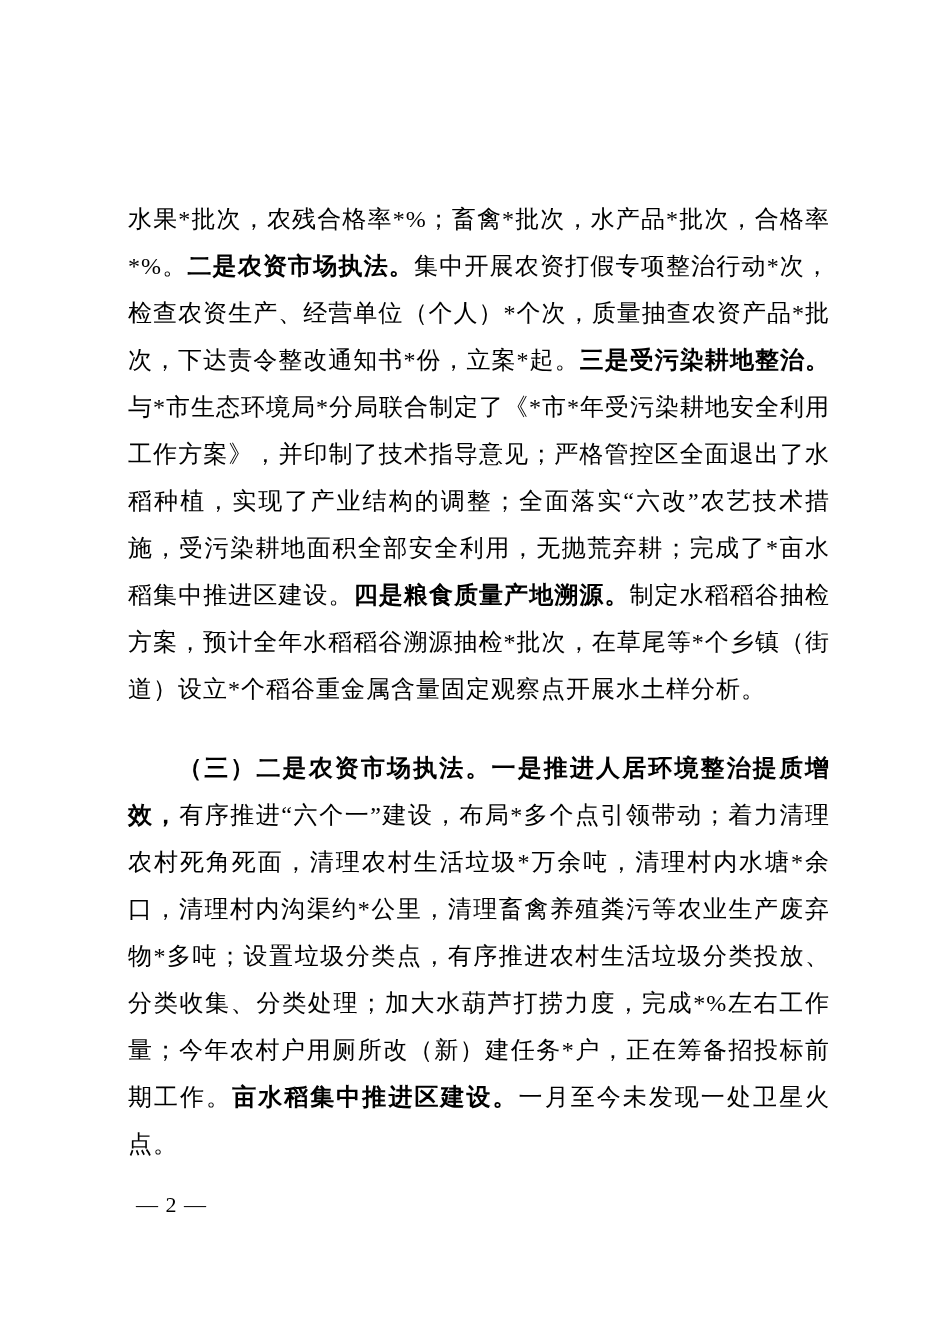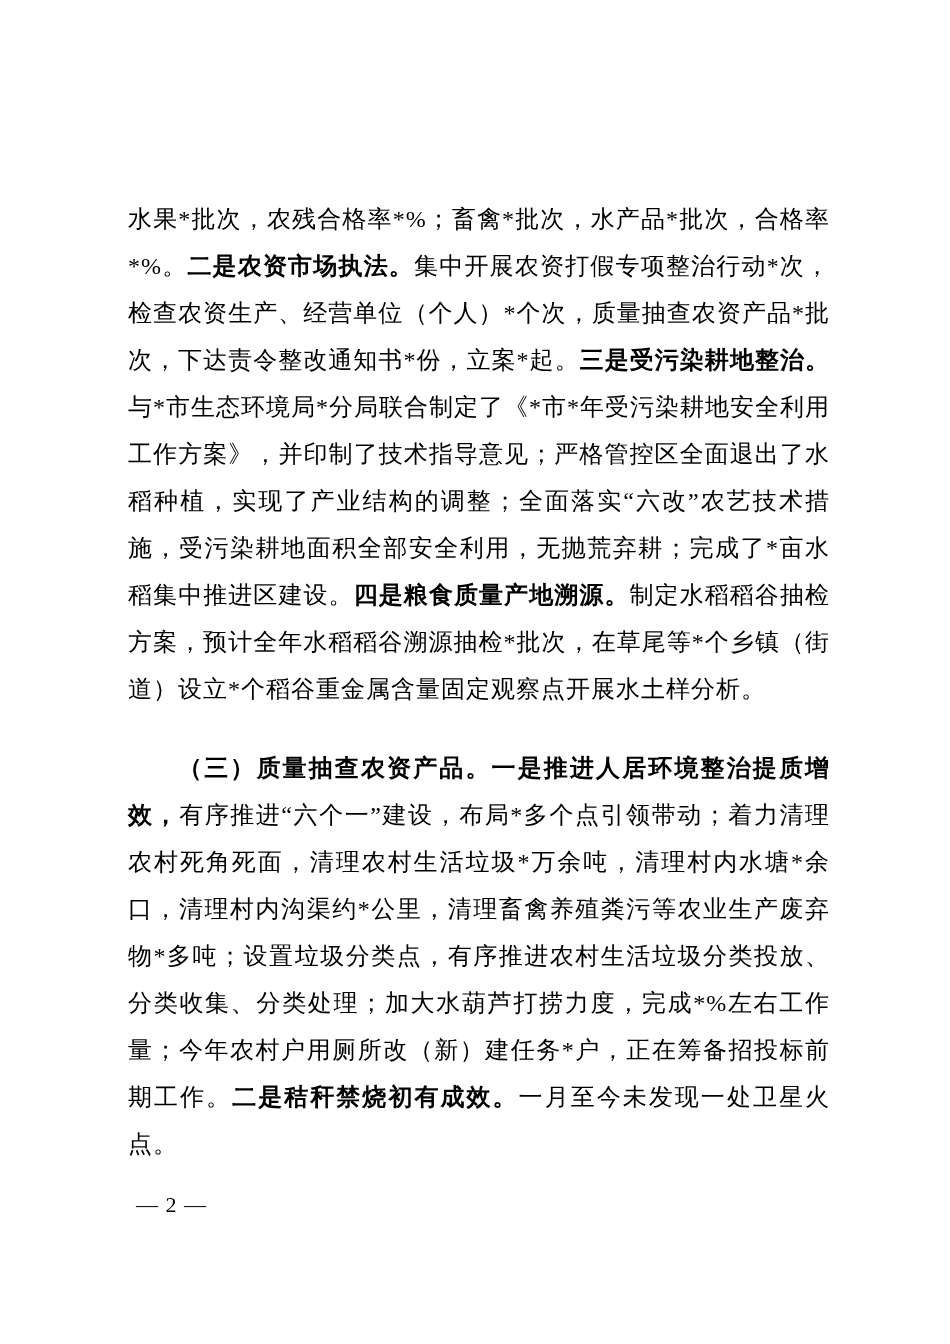--- a/index.html
+++ b/index.html
@@ -60,21 +60,21 @@
 
 <div class="page">
 
   <div class="body-text">
 
     <p class="para para-continuation">
       <span class="seg">水果*批次，农残合格率*%；畜禽*批次，水产品*批次，合格率*%。</span><span class="seg bold">二是农资市场执法。</span><span class="seg">集中开展农资打假专项整治行动*次，检查农资生产、经营单位（个人）*个次，质量抽查农资产品*批次，下达责令整改通知书*份，立案*起。</span><span class="seg bold">三是受污染耕地整治。</span><span class="seg">与*市生态环境局*分局联合制定了《*市*年受污染耕地安全利用工作方案》，并印制了技术指导意见；严格管控区全面退出了水稻种植，实现了产业结构的调整；全面落实“六改”农艺技术措施，受污染耕地面积全部安全利用，无抛荒弃耕；完成了*亩水稻集中推进区建设。</span><span class="seg bold">四是粮食质量产地溯源。</span><span class="seg">制定水稻稻谷抽检方案，预计全年水稻稻谷溯源抽检*批次，在草尾等*个乡镇（街道）设立*个稻谷重金属含量固定观察点开展水土样分析。</span>
     </p>
 
     <p class="para para-indent">
-      <span class="seg bold">（三）质量抽查农资产品。</span><span class="seg bold">一是推进人居环境整治提质增效，</span><span class="seg">有序推进“六个一”建设，布局*多个点引领带动；着力清理农村死角死面，清理农村生活垃圾*万余吨，清理村内水塘*余口，清理村内沟渠约*公里，清理畜禽养殖粪污等农业生产废弃物*多吨；设置垃圾分类点，有序推进农村生活垃圾分类投放、分类收集、分类处理；加大水葫芦打捞力度，完成*%左右工作量；今年农村户用厕所改（新）建任务*户，正在筹备招投标前期工作。</span><span class="seg bold">二是秸秆禁烧初有成效。</span><span class="seg">一月至今未发现一处卫星火点。</span>
+      <span class="seg bold">（三）二是农资市场执法。</span><span class="seg bold">一是推进人居环境整治提质增效，</span><span class="seg">有序推进“六个一”建设，布局*多个点引领带动；着力清理农村死角死面，清理农村生活垃圾*万余吨，清理村内水塘*余口，清理村内沟渠约*公里，清理畜禽养殖粪污等农业生产废弃物*多吨；设置垃圾分类点，有序推进农村生活垃圾分类投放、分类收集、分类处理；加大水葫芦打捞力度，完成*%左右工作量；今年农村户用厕所改（新）建任务*户，正在筹备招投标前期工作。</span><span class="seg bold">亩水稻集中推进区建设。</span><span class="seg">一月至今未发现一处卫星火点。</span>
     </p>
 
   </div>
 
   <div class="page-footer">
     <span class="page-number">— 2 —</span>
   </div>
 
 </div>
 

